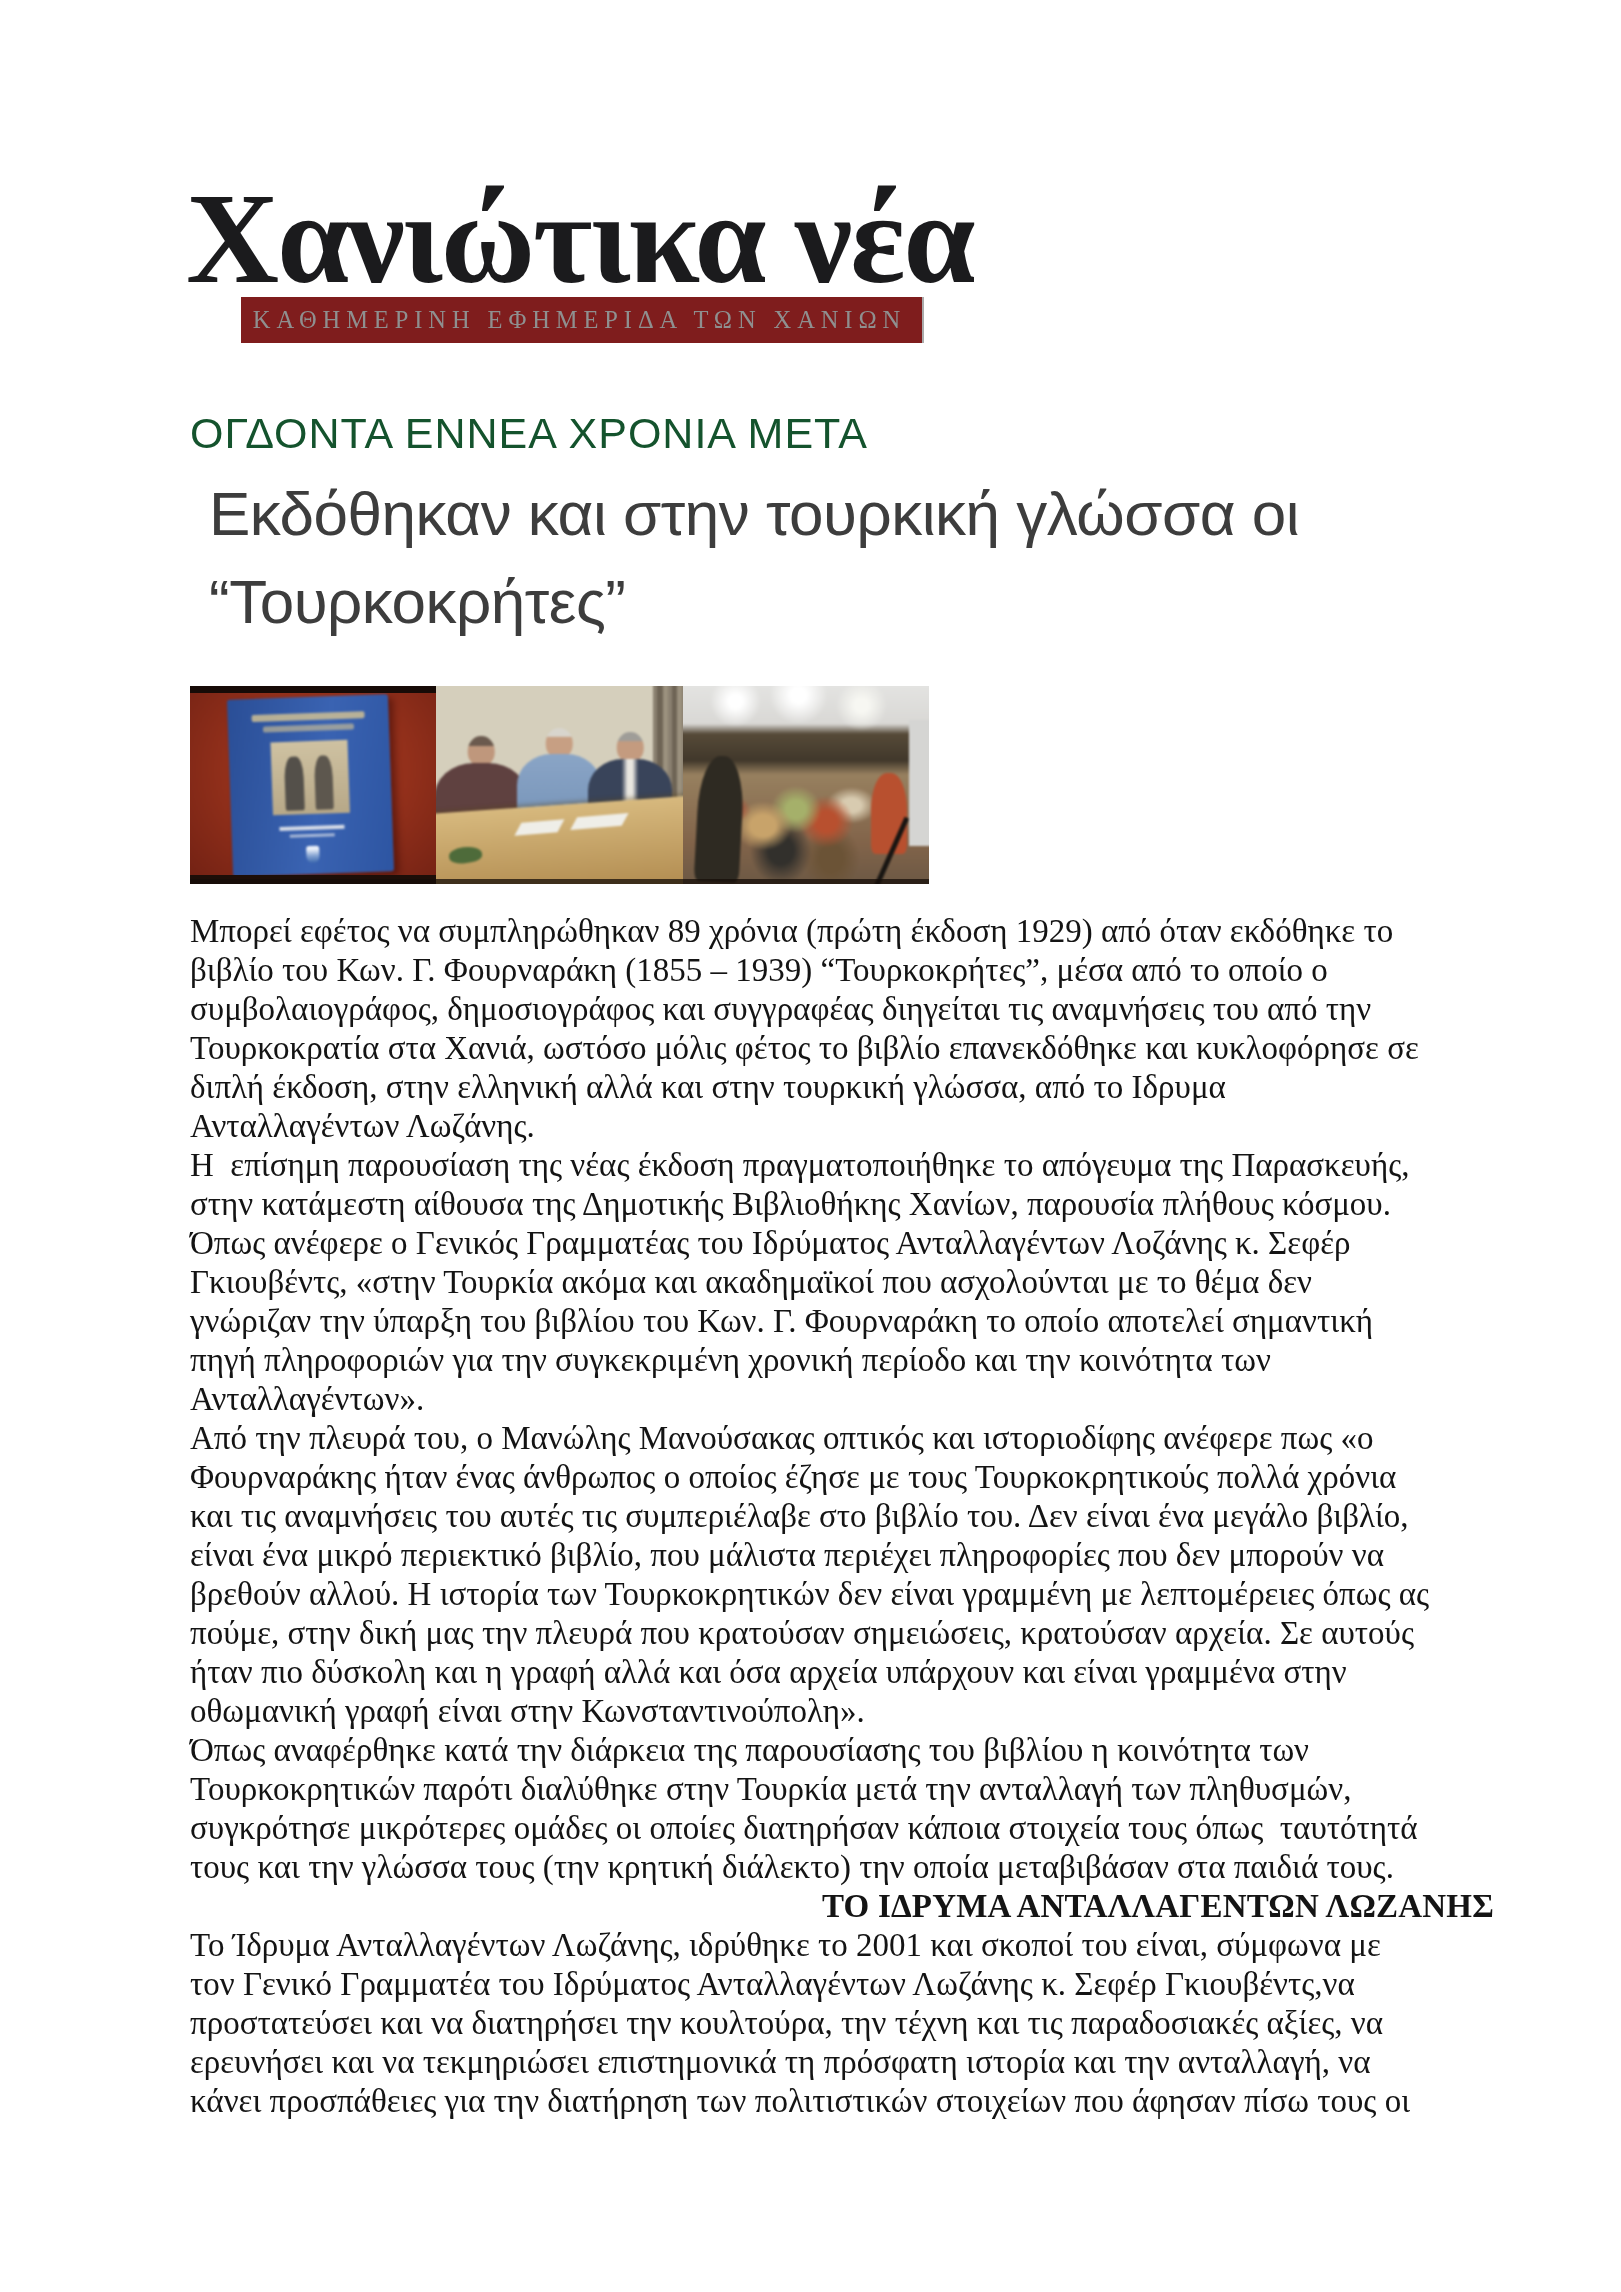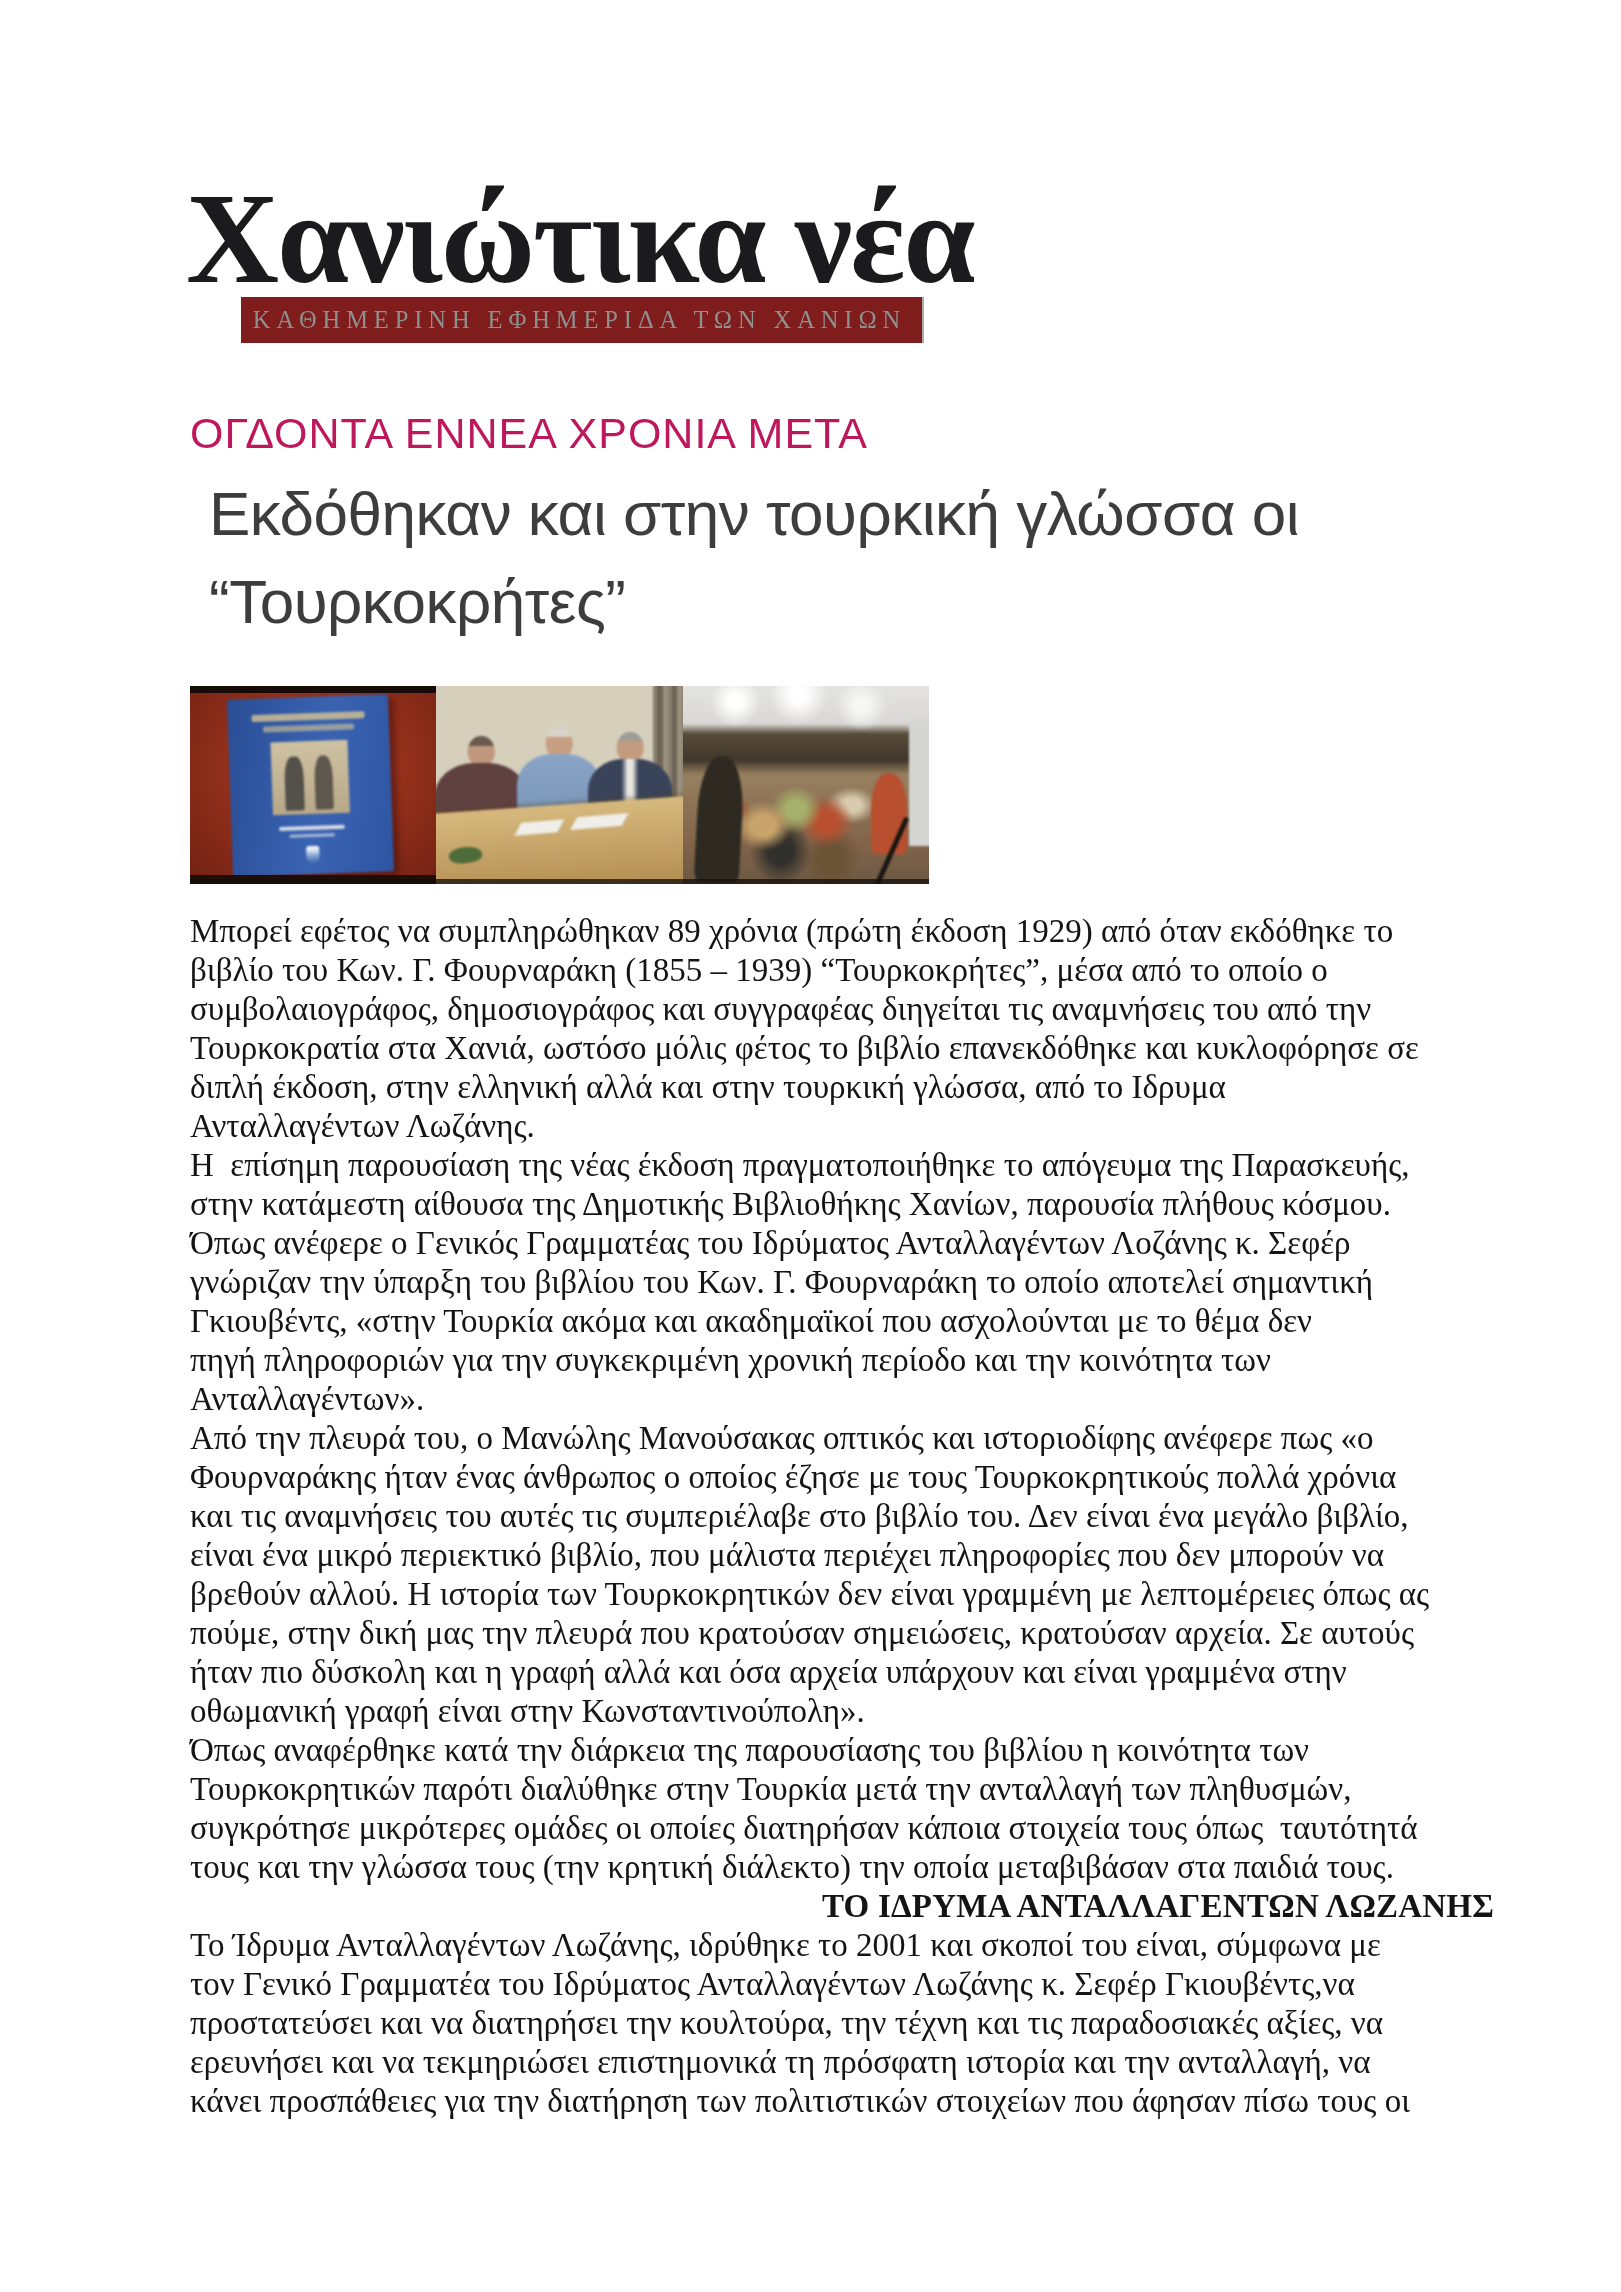--- a/index.html
+++ b/index.html
@@ -20,21 +20,21 @@
     background:#7f1d1d;border-right:2px solid #ababab;
     padding:0 15.7px 0 11.8px;
     font-family:"Liberation Serif",serif;font-size:24.5px;font-weight:400;
     letter-spacing:5.9px;color:#8f8f8f;white-space:pre;
   }
 
   
   .kicker{
     position:absolute;left:190px;top:410px;
     font-family:"Liberation Sans",sans-serif;font-weight:400;
-    font-size:43px;line-height:47px;letter-spacing:1px;color:#be185d;white-space:pre;
+    font-size:43px;line-height:47px;letter-spacing:1px;color:#14532d;white-space:pre;
   }
   .headline{
     position:absolute;left:190px;top:470px;
     font-family:"Liberation Sans",sans-serif;font-weight:400;
     font-size:62px;line-height:88px;letter-spacing:-0.5px;color:#3d3d3d;margin-left:19px;
   }
   .headline div{white-space:pre;}
 
   
   .photos{position:absolute;left:190px;top:686px;width:739px;height:198px;display:flex;}
@@ -187,22 +187,22 @@
 <div class="body-block">
     <div class="body-line">Μπορεί εφέτος να συμπληρώθηκαν 89 χρόνια (πρώτη έκδοση 1929) από όταν εκδόθηκε το</div>
     <div class="body-line">βιβλίο του Κων. Γ. Φουρναράκη (1855 – 1939) “Τουρκοκρήτες”, μέσα από το οποίο ο</div>
     <div class="body-line">συμβολαιογράφος, δημοσιογράφος και συγγραφέας διηγείται τις αναμνήσεις του από την</div>
     <div class="body-line">Τουρκοκρατία στα Χανιά, ωστόσο μόλις φέτος το βιβλίο επανεκδόθηκε και κυκλοφόρησε σε</div>
     <div class="body-line">διπλή έκδοση, στην ελληνική αλλά και στην τουρκική γλώσσα, από το Ιδρυμα</div>
     <div class="body-line">Ανταλλαγέντων Λωζάνης.</div>
     <div class="body-line">Η  επίσημη παρουσίαση της νέας έκδοση πραγματοποιήθηκε το απόγευμα της Παρασκευής,</div>
     <div class="body-line">στην κατάμεστη αίθουσα της Δημοτικής Βιβλιοθήκης Χανίων, παρουσία πλήθους κόσμου.</div>
     <div class="body-line">Όπως ανέφερε ο Γενικός Γραμματέας του Ιδρύματος Ανταλλαγέντων Λοζάνης κ. Σεφέρ</div>
+    <div class="body-line">Γκιουβέντς, «στην Τουρκία ακόμα και ακαδημαϊκοί που ασχολούνται με το θέμα δεν</div>
     <div class="body-line">γνώριζαν την ύπαρξη του βιβλίου του Κων. Γ. Φουρναράκη το οποίο αποτελεί σημαντική</div>
-    <div class="body-line">Γκιουβέντς, «στην Τουρκία ακόμα και ακαδημαϊκοί που ασχολούνται με το θέμα δεν</div>
     <div class="body-line">πηγή πληροφοριών για την συγκεκριμένη χρονική περίοδο και την κοινότητα των</div>
     <div class="body-line">Ανταλλαγέντων».</div>
     <div class="body-line">Από την πλευρά του, ο Μανώλης Μανούσακας οπτικός και ιστοριοδίφης ανέφερε πως «ο</div>
     <div class="body-line">Φουρναράκης ήταν ένας άνθρωπος ο οποίος έζησε με τους Τουρκοκρητικούς πολλά χρόνια</div>
     <div class="body-line">και τις αναμνήσεις του αυτές τις συμπεριέλαβε στο βιβλίο του. Δεν είναι ένα μεγάλο βιβλίο,</div>
     <div class="body-line">είναι ένα μικρό περιεκτικό βιβλίο, που μάλιστα περιέχει πληροφορίες που δεν μπορούν να</div>
     <div class="body-line">βρεθούν αλλού. Η ιστορία των Τουρκοκρητικών δεν είναι γραμμένη με λεπτομέρειες όπως ας</div>
     <div class="body-line">πούμε, στην δική μας την πλευρά που κρατούσαν σημειώσεις, κρατούσαν αρχεία. Σε αυτούς</div>
     <div class="body-line">ήταν πιο δύσκολη και η γραφή αλλά και όσα αρχεία υπάρχουν και είναι γραμμένα στην</div>
     <div class="body-line">οθωμανική γραφή είναι στην Κωνσταντινούπολη».</div>

